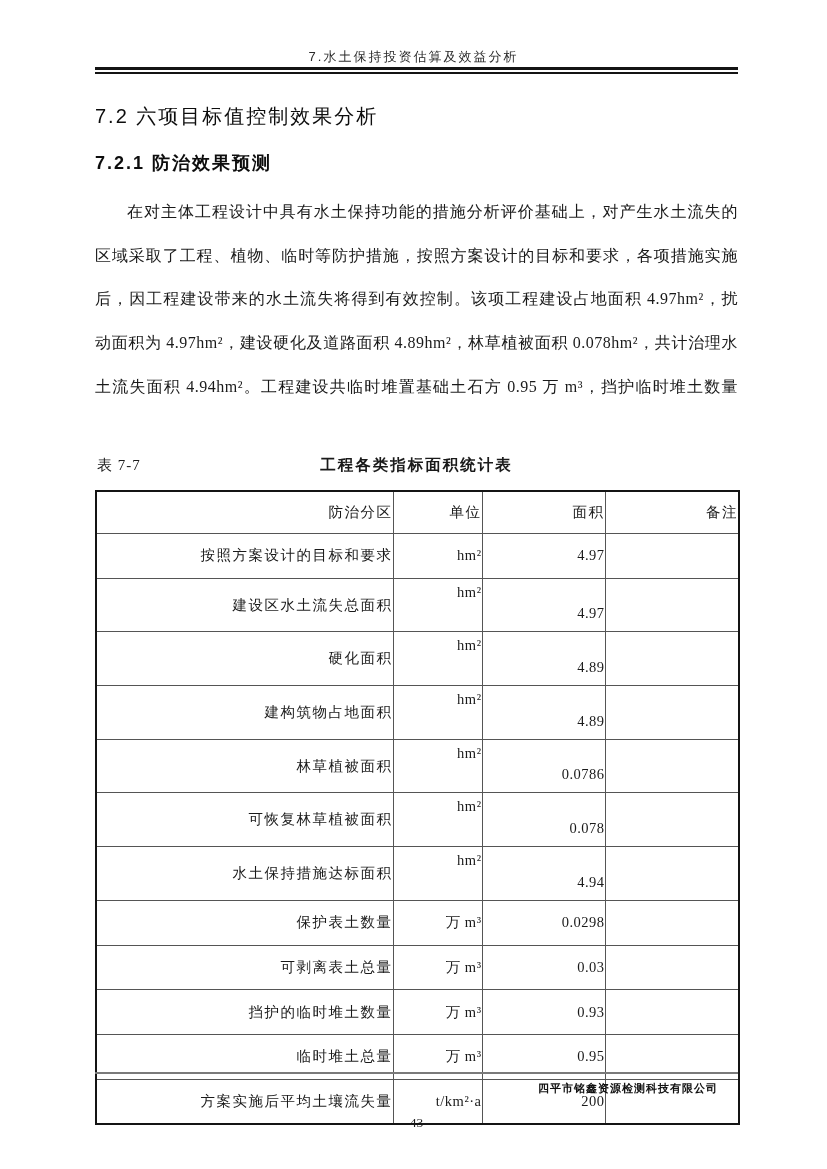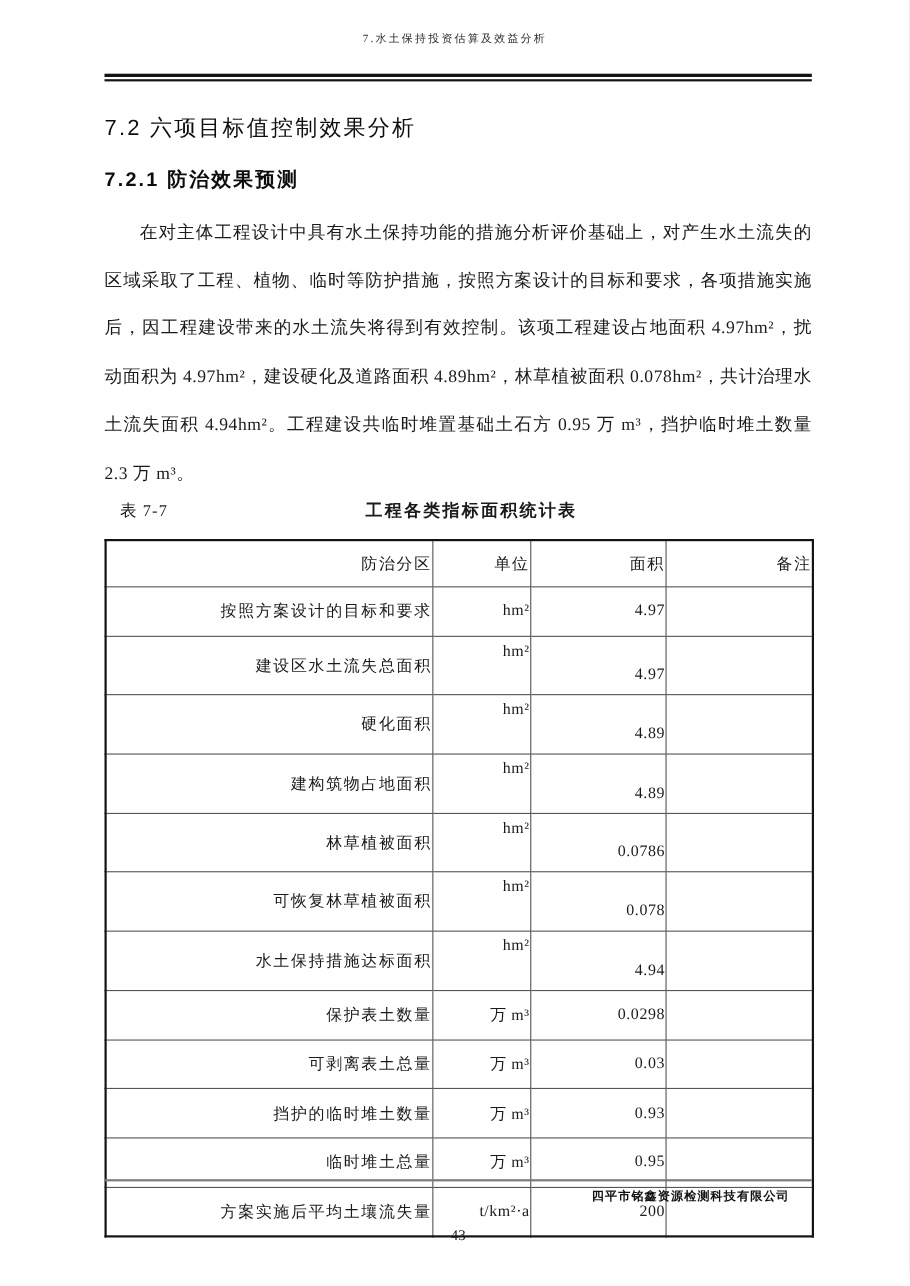--- a/index.html
+++ b/index.html
@@ -9,24 +9,24 @@
     background:#ffffff;
     margin:0 auto;
     overflow:hidden;
     font-family:"Liberation Serif","DejaVu Serif",serif;
     color:#1a1a1a;
   }
   .content-x{left:95px;width:643px;}
 
   
   .doc-header-title{
-    position:absolute;top:28px;left:0;width:827px;
+    position:absolute;top:48px;left:0;width:827px;
     text-align:center;
-    font-size:10px;letter-spacing:2px;color:#2b2b2b;
-    font-family:Liberation Serif, serif;
+    font-size:13px;letter-spacing:2px;color:#2b2b2b;
+    font-family:Liberation Sans, sans-serif;
   }
   .doc-header-rule{
     position:absolute;top:67px;
     height:2px;
     border-top:3px solid #141414;
     border-bottom:2px solid #141414;
   }
 
   
   .h1{
@@ -47,21 +47,21 @@
     font-size:16px;
     letter-spacing:0.5px;
     text-align:justify;
     text-align-last:justify;
     white-space:nowrap;
   }
   .pline.first{text-indent:32px;}
   .pline.last{text-align-last:left;}
 
   
-  .caption-row{position:absolute;top:450px;height:30px;line-height:30px;margin-left:12px;}
+  .caption-row{position:absolute;top:450px;height:30px;line-height:30px;}
   .cap-label{
     position:absolute;left:2px;
     font-size:15px;letter-spacing:1px;
   }
   .cap-title{
     position:absolute;left:0;width:100%;text-align:center;
     font-family:Liberation Sans, sans-serif;
     font-weight:600;font-size:15.5px;letter-spacing:2px;
   }
 
@@ -131,21 +131,20 @@
 
   <div class="h1 content-x">7.2  六项目标值控制效果分析</div>
   <div class="h2 content-x">7.2.1 防治效果预测</div>
 
   <div class="para content-x">
     <div class="pline first">在对主体工程设计中具有水土保持功能的措施分析评价基础上，对产生水土流失的</div>
     <div class="pline">区域采取了工程、植物、临时等防护措施，按照方案设计的目标和要求，各项措施实施</div>
     <div class="pline">后，因工程建设带来的水土流失将得到有效控制。该项工程建设占地面积 4.97hm²，扰</div>
     <div class="pline">动面积为 4.97hm²，建设硬化及道路面积 4.89hm²，林草植被面积 0.078hm²，共计治理水</div>
     <div class="pline">土流失面积 4.94hm²。工程建设共临时堆置基础土石方 0.95 万 m³，挡护临时堆土数量</div>
-    <div class="pline last">2.3 万 m³。</div>
   </div>
 
   <div class="caption-row content-x">
     <span class="cap-label">表 7-7</span>
     <span class="cap-title">工程各类指标面积统计表</span>
   </div>
 
   <div class="tbl-wrap content-x">
     <table class="stats">
       <colgroup>

